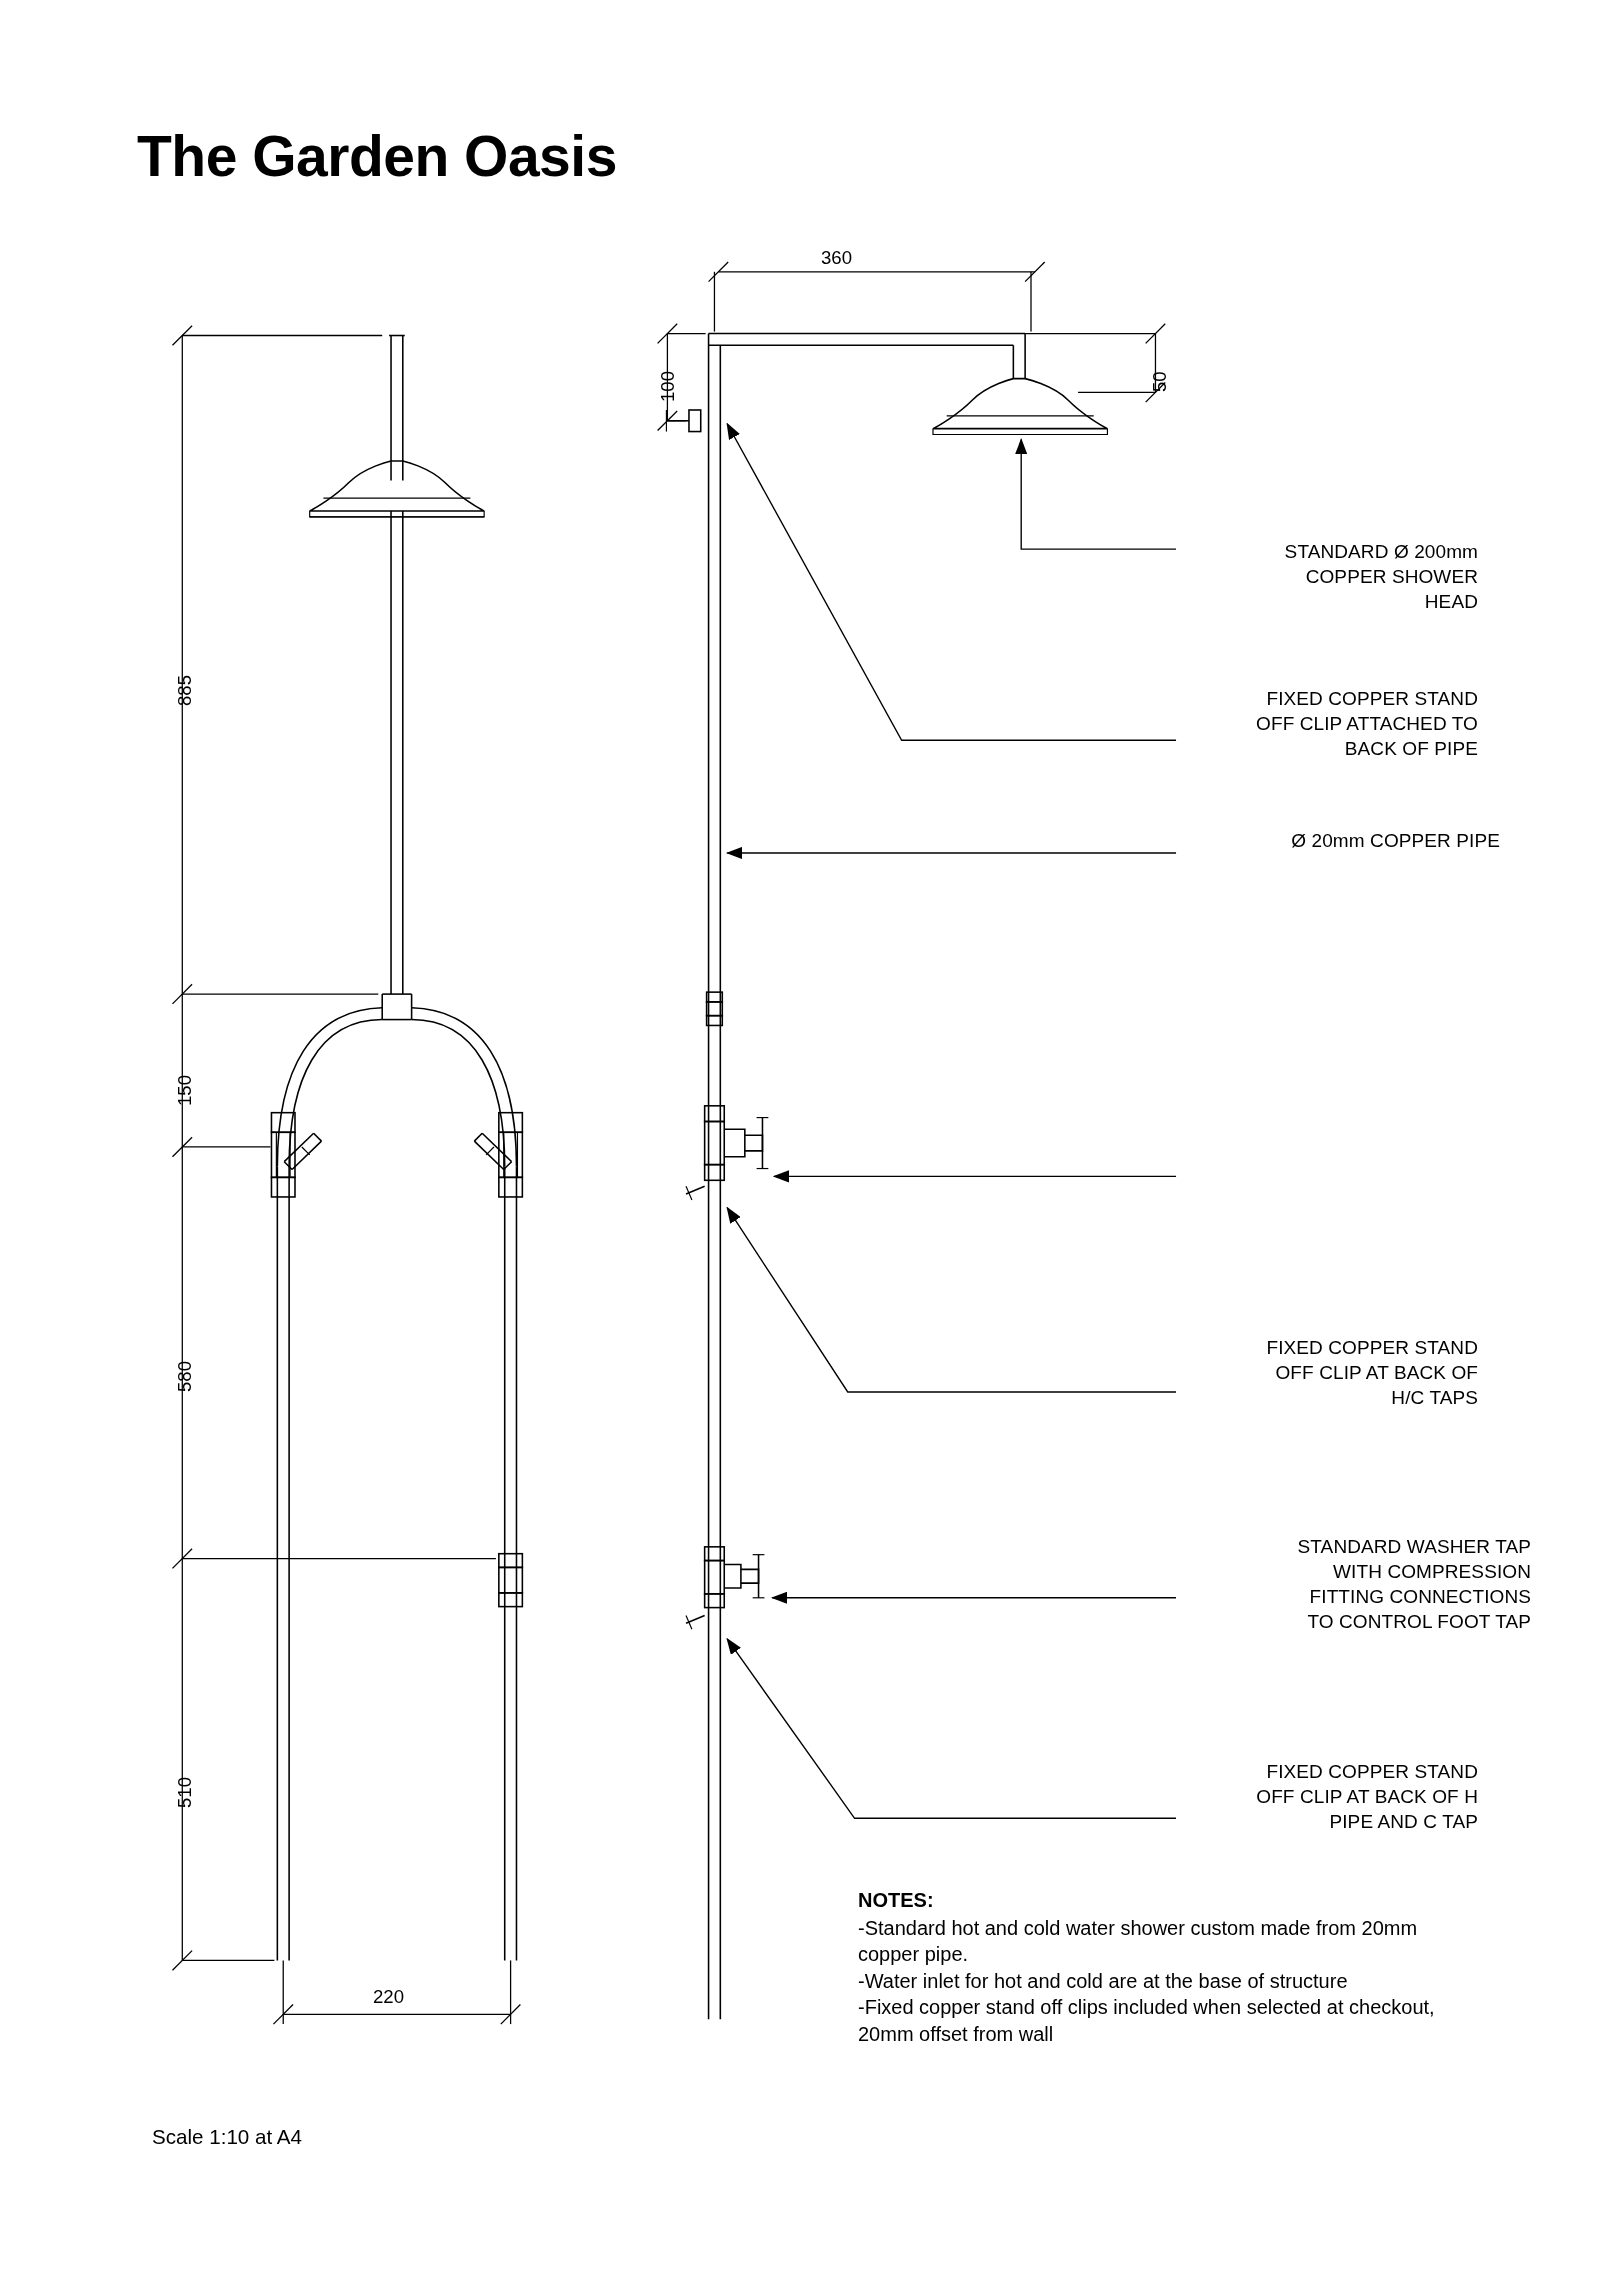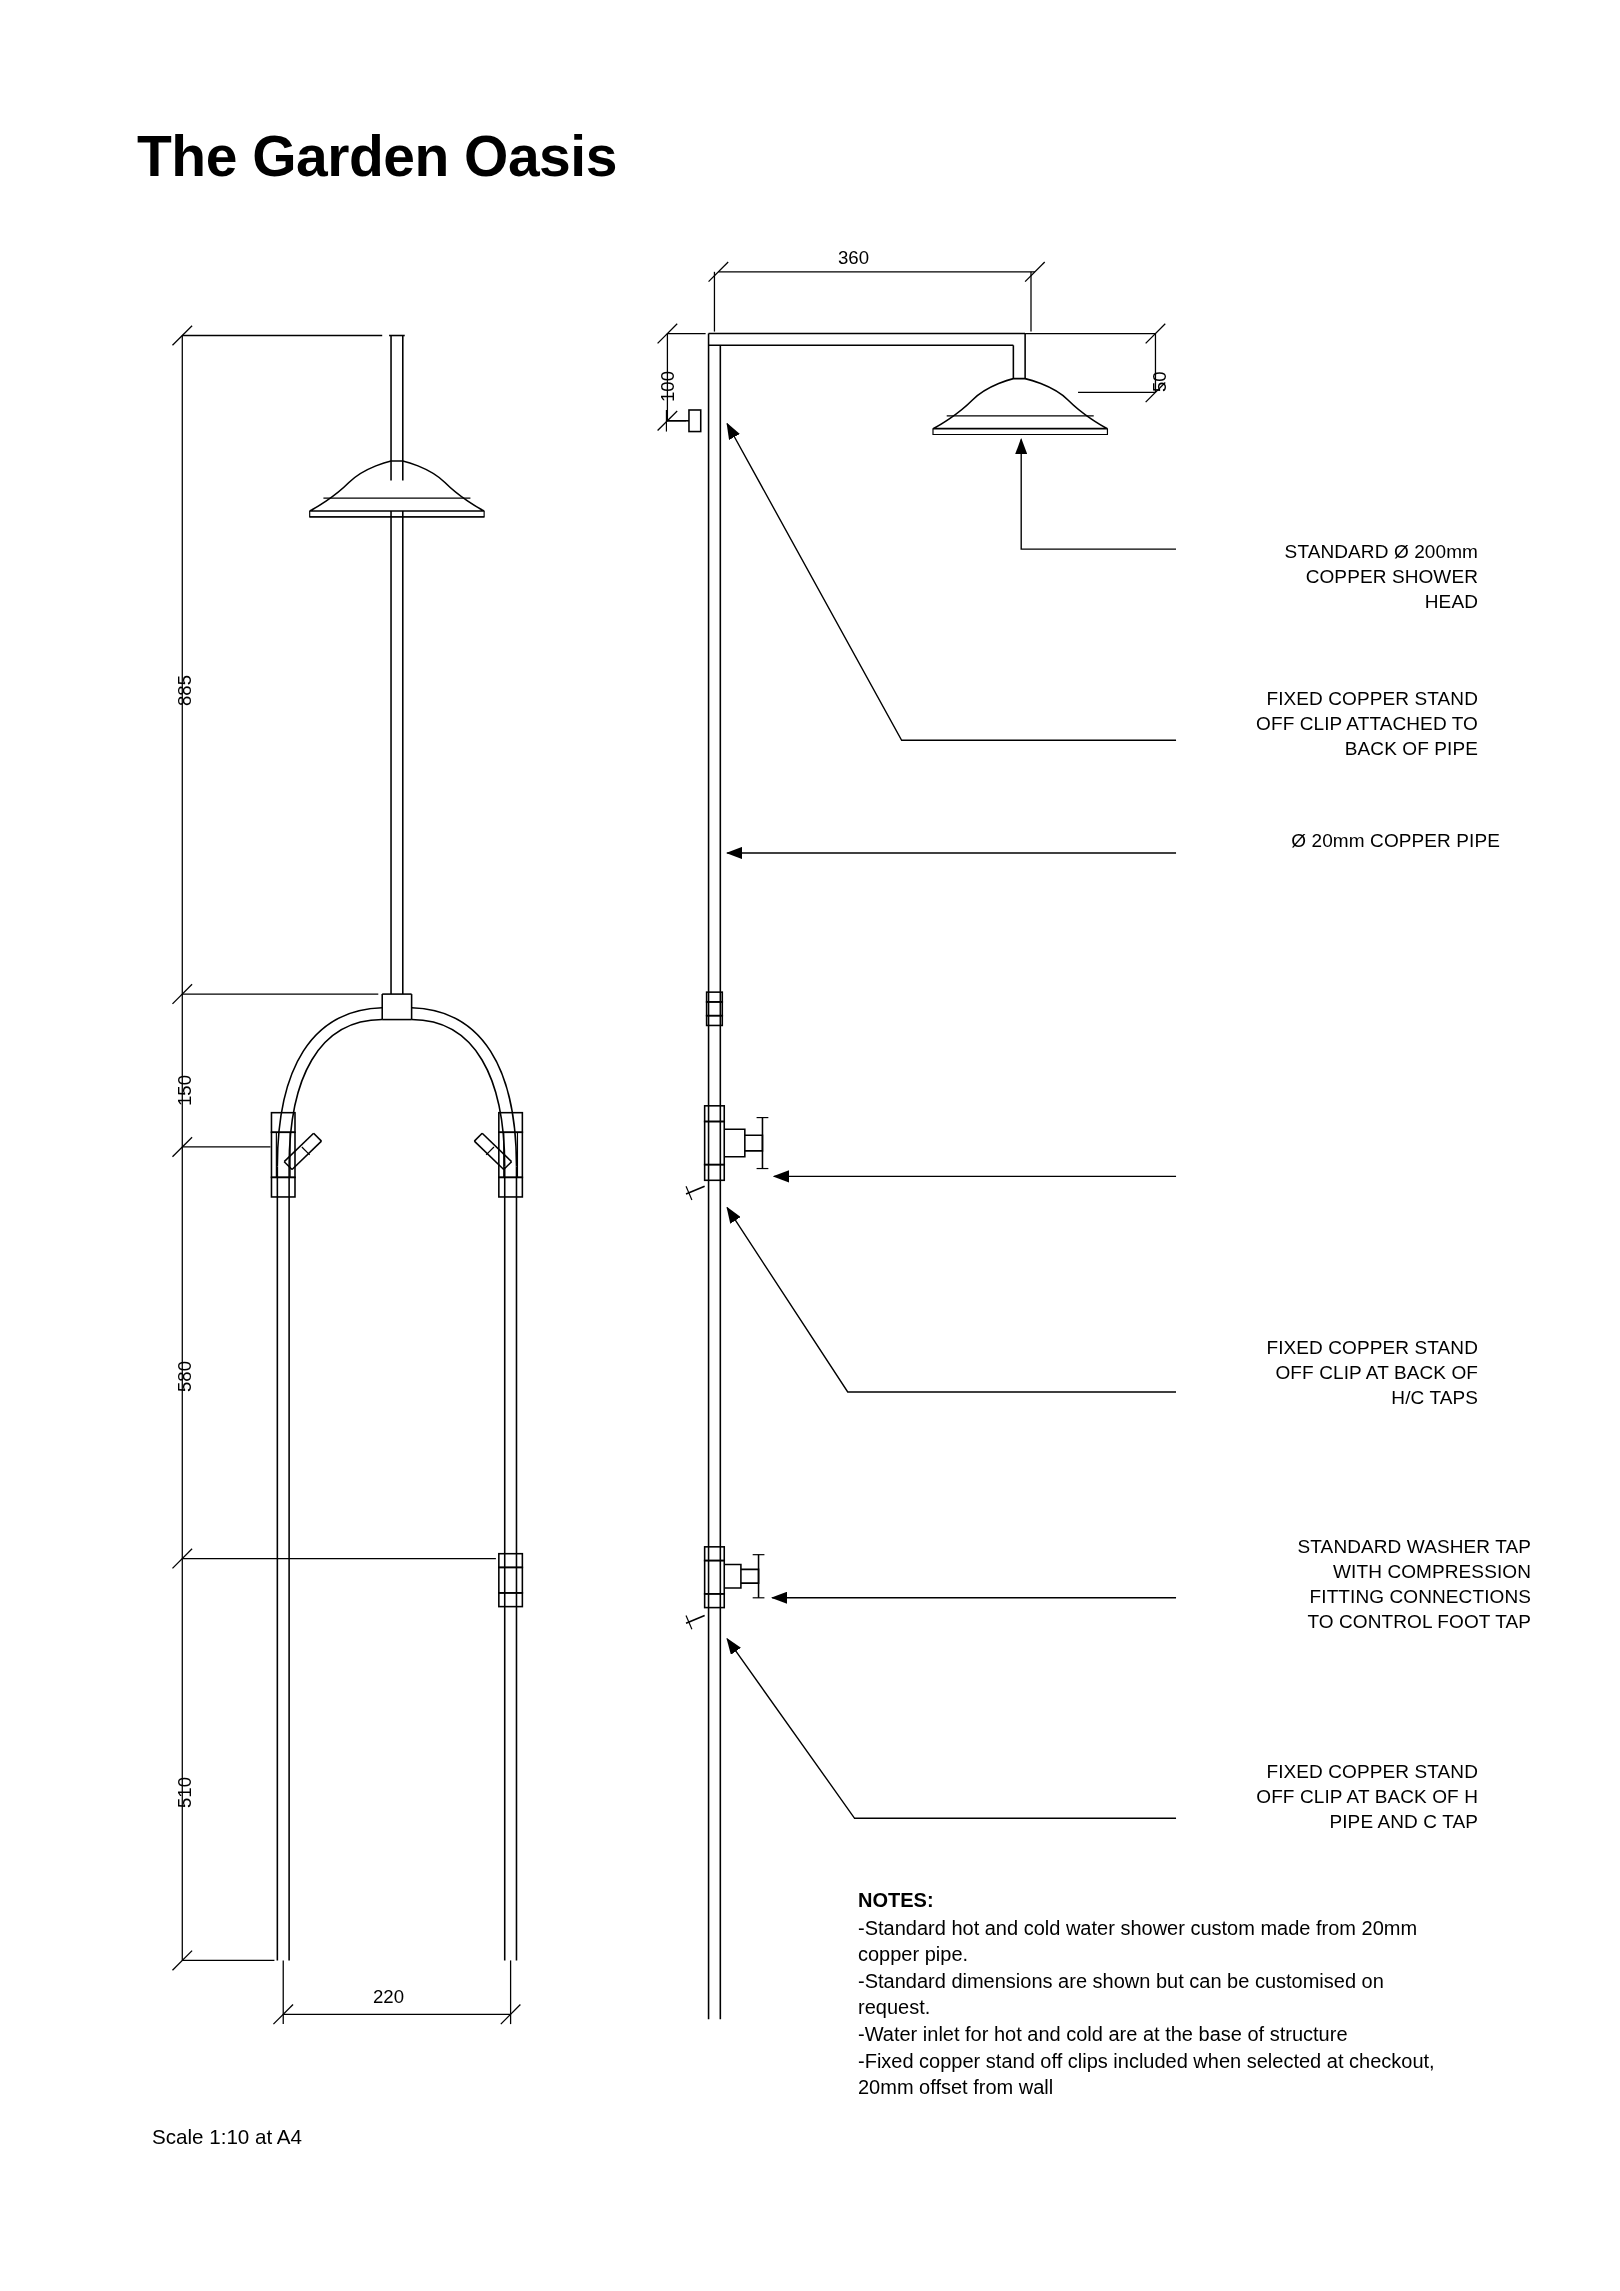--- a/index.html
+++ b/index.html
@@ -278,21 +278,21 @@
 
       <path class="ln-lead" marker-start="url(#arrOut)" d="M742,1672 L872,1855 L1200,1855"></path>
     </g>
   </svg>
 
   <div class="dim-label dim-v" style="left:174px; top:706px;">885</div>
   <div class="dim-label dim-v" style="left:174px; top:1106px;">150</div>
   <div class="dim-label dim-v" style="left:174px; top:1392px;">580</div>
   <div class="dim-label dim-v" style="left:174px; top:1808px;">510</div>
   <div class="dim-label" style="left:373px; top:1986px;">220</div>
-  <div class="dim-label" style="left:838px; top:247px;">360</div>
+  <div class="dim-label" style="left:821px; top:247px;">360</div>
   <div class="dim-label dim-v" style="left:657px; top:402px;">100</div>
   <div class="dim-label dim-v" style="left:1149px; top:392px;">50</div>
 
   <div class="anno" style="left:1184px; top:539px; width:294px;">STANDARD Ø 200mm
 COPPER SHOWER
 HEAD</div>
   <div class="anno" style="left:1184px; top:686px; width:294px;">FIXED COPPER STAND
 OFF CLIP ATTACHED TO
 BACK OF PIPE</div>
   <div class="anno" style="left:1184px; top:828px; width:304px;margin-left:12px;">Ø 20mm COPPER PIPE</div>
@@ -303,21 +303,20 @@
 WITH COMPRESSION
 FITTING CONNECTIONS
 TO CONTROL FOOT TAP</div>
   <div class="anno" style="left:1184px; top:1759px; width:294px;">FIXED COPPER STAND
 OFF CLIP AT BACK OF H
 PIPE AND C TAP</div>
 
   <div id="notes">
     <div class="notes-head">NOTES:</div>
     <div class="note-line">-Standard hot and cold water shower custom made from 20mm copper pipe.</div>
-    <div class="note-line">-Standard dimensions are shown but can be customised on request.</div>
     <div class="note-line">-Water inlet for hot and cold are at the base of structure</div>
     <div class="note-line">-Fixed copper stand off clips included when selected at checkout, 20mm offset from wall</div>
   </div>
 
   <div id="scale">Scale 1:10 at A4</div>
 
 </div>
 
 
 </body></html>

